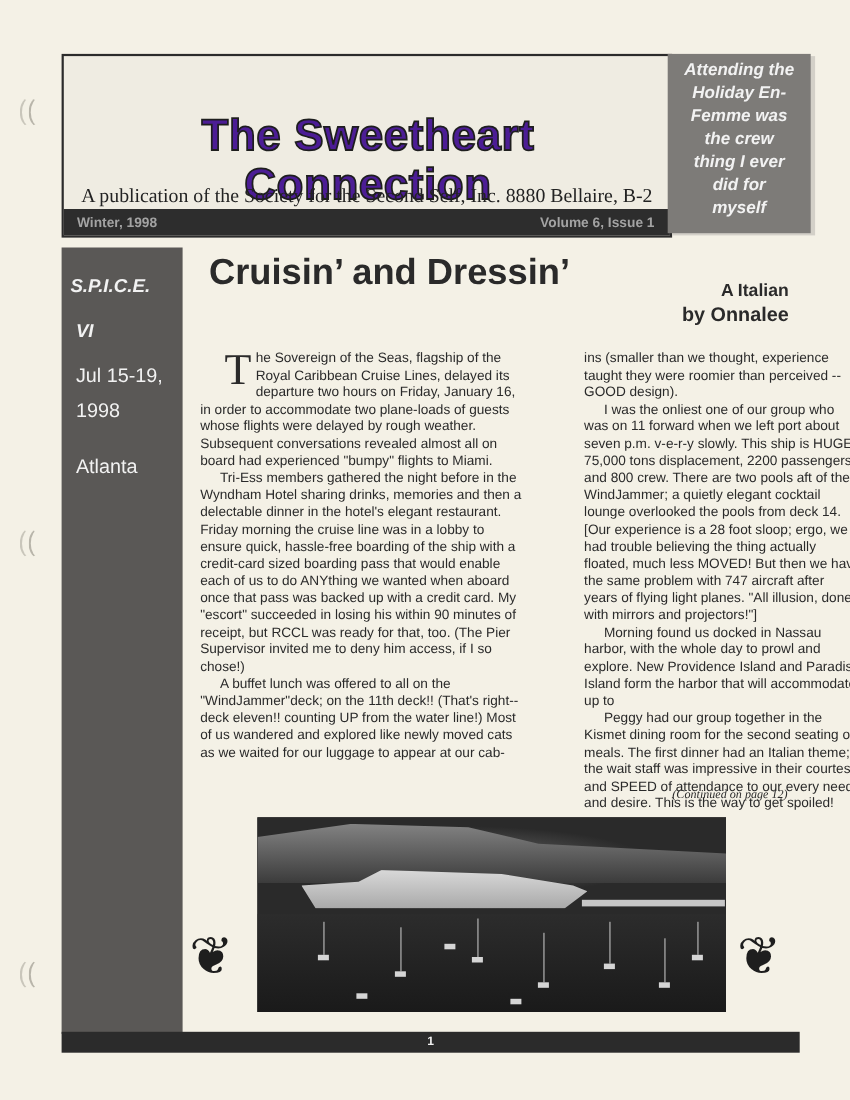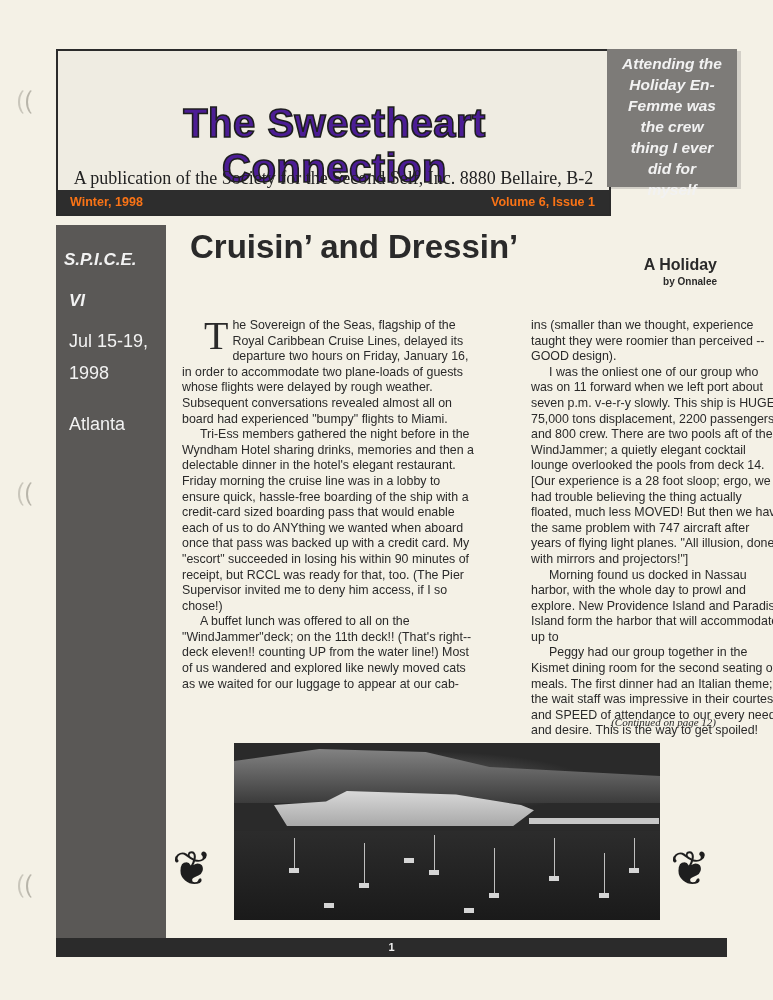--- a/index.html
+++ b/index.html
@@ -27,28 +27,28 @@
     letter-spacing:0.5px; color:#4c1d95;
     -webkit-text-stroke:1.6px #1e1e1e;
     text-shadow: 0 0 0 #1e1e1e;
   }
   .publine {
     position:absolute; left:0; top:117px; width:100%; text-align:center;
     font-family:"Liberation Serif", serif; font-size:18px; color:#222;
   }
   .issuebar {
     position:absolute; left:0; bottom:0; width:100%; height:24px;
-    background:#2d2d2d; color:#f97316; font-weight:bold; font-size:12.5px;
+    background:#2d2d2d; color:#a3a3a3; font-weight:bold; font-size:12.5px;
   }
   .issuebar .season { position:absolute; left:12px; top:5px; }
   .issuebar .vol { position:absolute; right:14px; top:5px; }
 
   
   .pullquote {
-    position:absolute; left:607px; top:49px; width:130px; height:138px;
+    position:absolute; left:607px; top:49px; width:130px; height:163px;
     background:#7d7b78; color:#f2f2f2; text-align:center;
     font-weight:bold; font-style:italic; font-size:15.5px; line-height:21px;
     padding-top:4px; box-sizing:border-box;
     box-shadow: 4px 2px 0 #d3d0c8;
   }
 
   
   .sidebar {
     position:absolute; left:56px; top:225px; width:110px; height:715px;
     background:#5a5856; color:#f2f2f2;
@@ -56,21 +56,21 @@
   .sidebar .spice { position:absolute; left:8px; top:25px; font-weight:bold; font-style:italic; font-size:17px; }
   .sidebar .vi { position:absolute; left:13px; top:66px; font-weight:bold; font-style:italic; font-size:17px; }
   .sidebar .line { position:absolute; left:13px; font-size:18px; }
 
   
   .headline {
     position:absolute; left:190px; top:228px; font-weight:bold; font-size:33px; color:#2a2a2a;
   }
   .subhead { position:absolute; right:56px; top:256px; text-align:right; font-weight:bold; color:#2a2a2a; }
   .subhead .a { font-size:16px; display:block; }
-  .subhead .b { font-size:10px; display:block; margin-top:2px; }
+  .subhead .b { font-size:18px; display:block; margin-top:2px; }
 
   
   .col {
     position:absolute; font-size:12.4px; line-height:15.6px; color:#2a2a2a;
   }
   .col p { margin:0; text-indent:18px; }
   .col p.first { text-indent:0; }
   .col1 { left:182px; top:318px; width:292px; }
   .col2 { left:495px; top:318px; width:252px;margin-left:36px; }
   .dropcap {
@@ -139,21 +139,21 @@
 <div class="sidebar">
   <div class="spice">S.P.I.C.E.</div>
   <div class="vi">VI</div>
   <div class="line" style="top:106px;">Jul 15-19,</div>
   <div class="line" style="top:138px;">1998</div>
   <div class="line" style="top:189px;">Atlanta</div>
 </div>
 
 <div class="headline">Cruisin’ and Dressin’</div>
 <div class="subhead">
-  <span class="a">A Holiday</span>
+  <span class="a">A Italian</span>
   <span class="b">by Onnalee</span>
 </div>
 
 <div class="col col1">
   <p class="first"><span class="dropcap">T</span><span>he Sovereign of the Seas, flagship of the Royal Caribbean Cruise Lines, delayed its departure two hours on Friday, January 16, in order to accommodate two plane-loads of guests whose flights were delayed by rough weather.  Subsequent conversations revealed almost all on board had experienced "bumpy" flights to Miami.</span></p>
   <p>Tri-Ess members gathered the night before in the Wyndham Hotel sharing drinks, memories and then a delectable dinner in the hotel's elegant restaurant.  Friday morning the cruise line was in a lobby to ensure quick, hassle-free boarding of the ship with a credit-card sized boarding pass that would enable each of us to do ANYthing we wanted when aboard once that pass was backed up with a credit card.  My "escort" succeeded in losing his within 90 minutes of receipt, but RCCL was ready for that, too.  (The Pier Supervisor invited me to deny him access, if I so chose!)</p>
   <p>A buffet lunch was offered to all on the "WindJammer"deck; on the 11th deck!! (That's right--deck eleven!! counting UP from the water          line!)  Most of us wandered and explored like newly moved cats as we waited for our luggage to appear at our cab-</p>
 </div>
 
 <div class="col col2">

